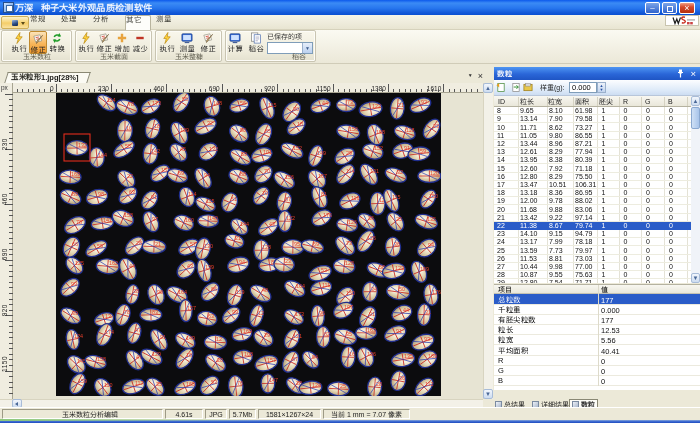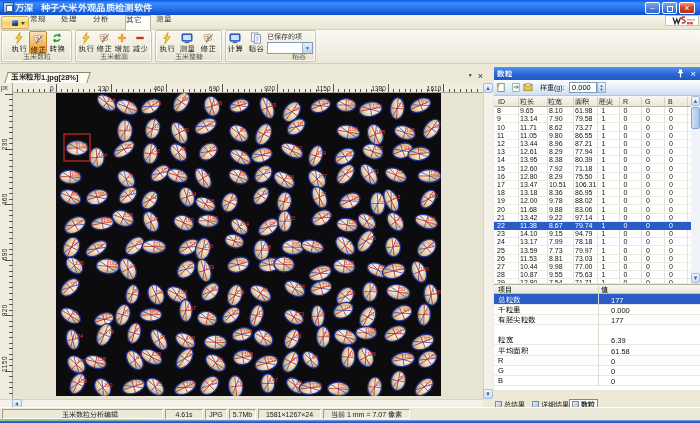--- a/index.html
+++ b/index.html
@@ -76,21 +76,21 @@
 #t1body { position:absolute; left:1px; top:43px; width:197px; height:176px; background:#fff; overflow:hidden; }
 .trow { position:absolute; left:0; width:197px; height:8.2px; font-size:7px; color:#111; border-bottom:1px solid #edecdf; }
 .trow span { position:absolute; top:0.3px; line-height:8px; }
 .trow.sel { background:#2a5cc8; color:#fff; border-bottom-color:#2a5cc8; }
 .vline { position:absolute; top:0; bottom:0; width:1px; background:#e4e2d6; }
 #t1sb { position:absolute; left:198px; top:32px; width:9px; height:187px; background:#f0f3f8; }
 #t2 { position:absolute; left:1px; top:220px; width:206px; height:106px; background:#fff; border-top:1px solid #b5b2a0; }
 #t2head { position:absolute; left:0; top:0; width:206px; height:9.4px; background:linear-gradient(180deg,#f8f7f1,#e9e7da); border-bottom:1px solid #c5c2b2; }
 .t2row { position:absolute; left:0; width:206px; height:10.2px; border-bottom:1px solid #eceade; font-size:7.5px; color:#111; }
 .t2row .c1 { position:absolute; left:4px; top:0; height:10px; display:flex; align-items:center; }
-.t2row .c2 { position:absolute; left:117px; top:1.2px; }
+.t2row .c2 { position:absolute; left:107px; top:1.2px; }
 .t2row.sel { background:#2a5cc8; color:#fff; }
 #t2vline { position:absolute; left:103.6px; top:0; height:101px; width:1px; background:#dddacb; }
 #ptabs { position:absolute; left:0px; top:335px; width:207px; height:11px; }
 .ptab { position:absolute; top:0; height:11px; font-size:7px; color:#222; display:flex; align-items:center; }
 .ptab .pic { display:inline-block; width:7px; height:7px; background:linear-gradient(135deg,#eef2f8,#aab8cc); border:1px solid #7a8aa0; margin-right:2px; flex:none; }
 .ptab.sel { background:#fdfdf8; border:1px solid #8a8874; padding:0 2px; }
 
 #status { position:absolute; left:0; top:407px; width:700px; height:12px; background:#ece9d8; border-top:1px solid #fff; }
 .sseg { position:absolute; top:1px; height:10px; border:1px solid; border-color:#9d9a86 #fff #fff #9d9a86; font-size:7px; color:#222; }
 #bottom { position:absolute; left:0; top:420px; width:700px; height:3px; background:linear-gradient(180deg,#8aa8d8,#2e5ed0 60%,#2450bc); }
@@ -2653,47 +2653,58 @@
               </svg>
               <svg class="z " style="width:7.5px;height:7.5px">
                 <use href="#z7c92"></use>
               </svg>
               <svg class="z " style="width:7.5px;height:7.5px">
                 <use href="#z6570"></use>
               </svg>
             </span>
             <span class="c2">177</span>
           </div>
+          <div class="t2row" style="top:30.6px">
+            <span class="c1">
+              <svg class="z " style="width:7.5px;height:7.5px">
+                <use href="#z7c92"></use>
+              </svg>
+              <svg class="z " style="width:7.5px;height:7.5px">
+                <use href="#z957f"></use>
+              </svg>
+            </span>
+            <span class="c2">12.53</span>
+          </div>
           <div class="t2row" style="top:40.8px">
             <span class="c1">
               <svg class="z " style="width:7.5px;height:7.5px">
                 <use href="#z7c92"></use>
               </svg>
               <svg class="z " style="width:7.5px;height:7.5px">
                 <use href="#z5bbd"></use>
               </svg>
             </span>
-            <span class="c2">6.39</span>
+            <span class="c2">5.56</span>
           </div>
           <div class="t2row" style="top:51.0px">
             <span class="c1">
               <svg class="z " style="width:7.5px;height:7.5px">
                 <use href="#z5e73"></use>
               </svg>
               <svg class="z " style="width:7.5px;height:7.5px">
                 <use href="#z5747"></use>
               </svg>
               <svg class="z " style="width:7.5px;height:7.5px">
                 <use href="#z9762"></use>
               </svg>
               <svg class="z " style="width:7.5px;height:7.5px">
                 <use href="#z79ef"></use>
               </svg>
             </span>
-            <span class="c2">61.58</span>
+            <span class="c2">40.41</span>
           </div>
           <div class="t2row" style="top:61.2px">
             <span class="c1">
               <span>R</span>
             </span>
             <span class="c2">0</span>
           </div>
           <div class="t2row" style="top:71.4px">
             <span class="c1">
               <span>G</span>

